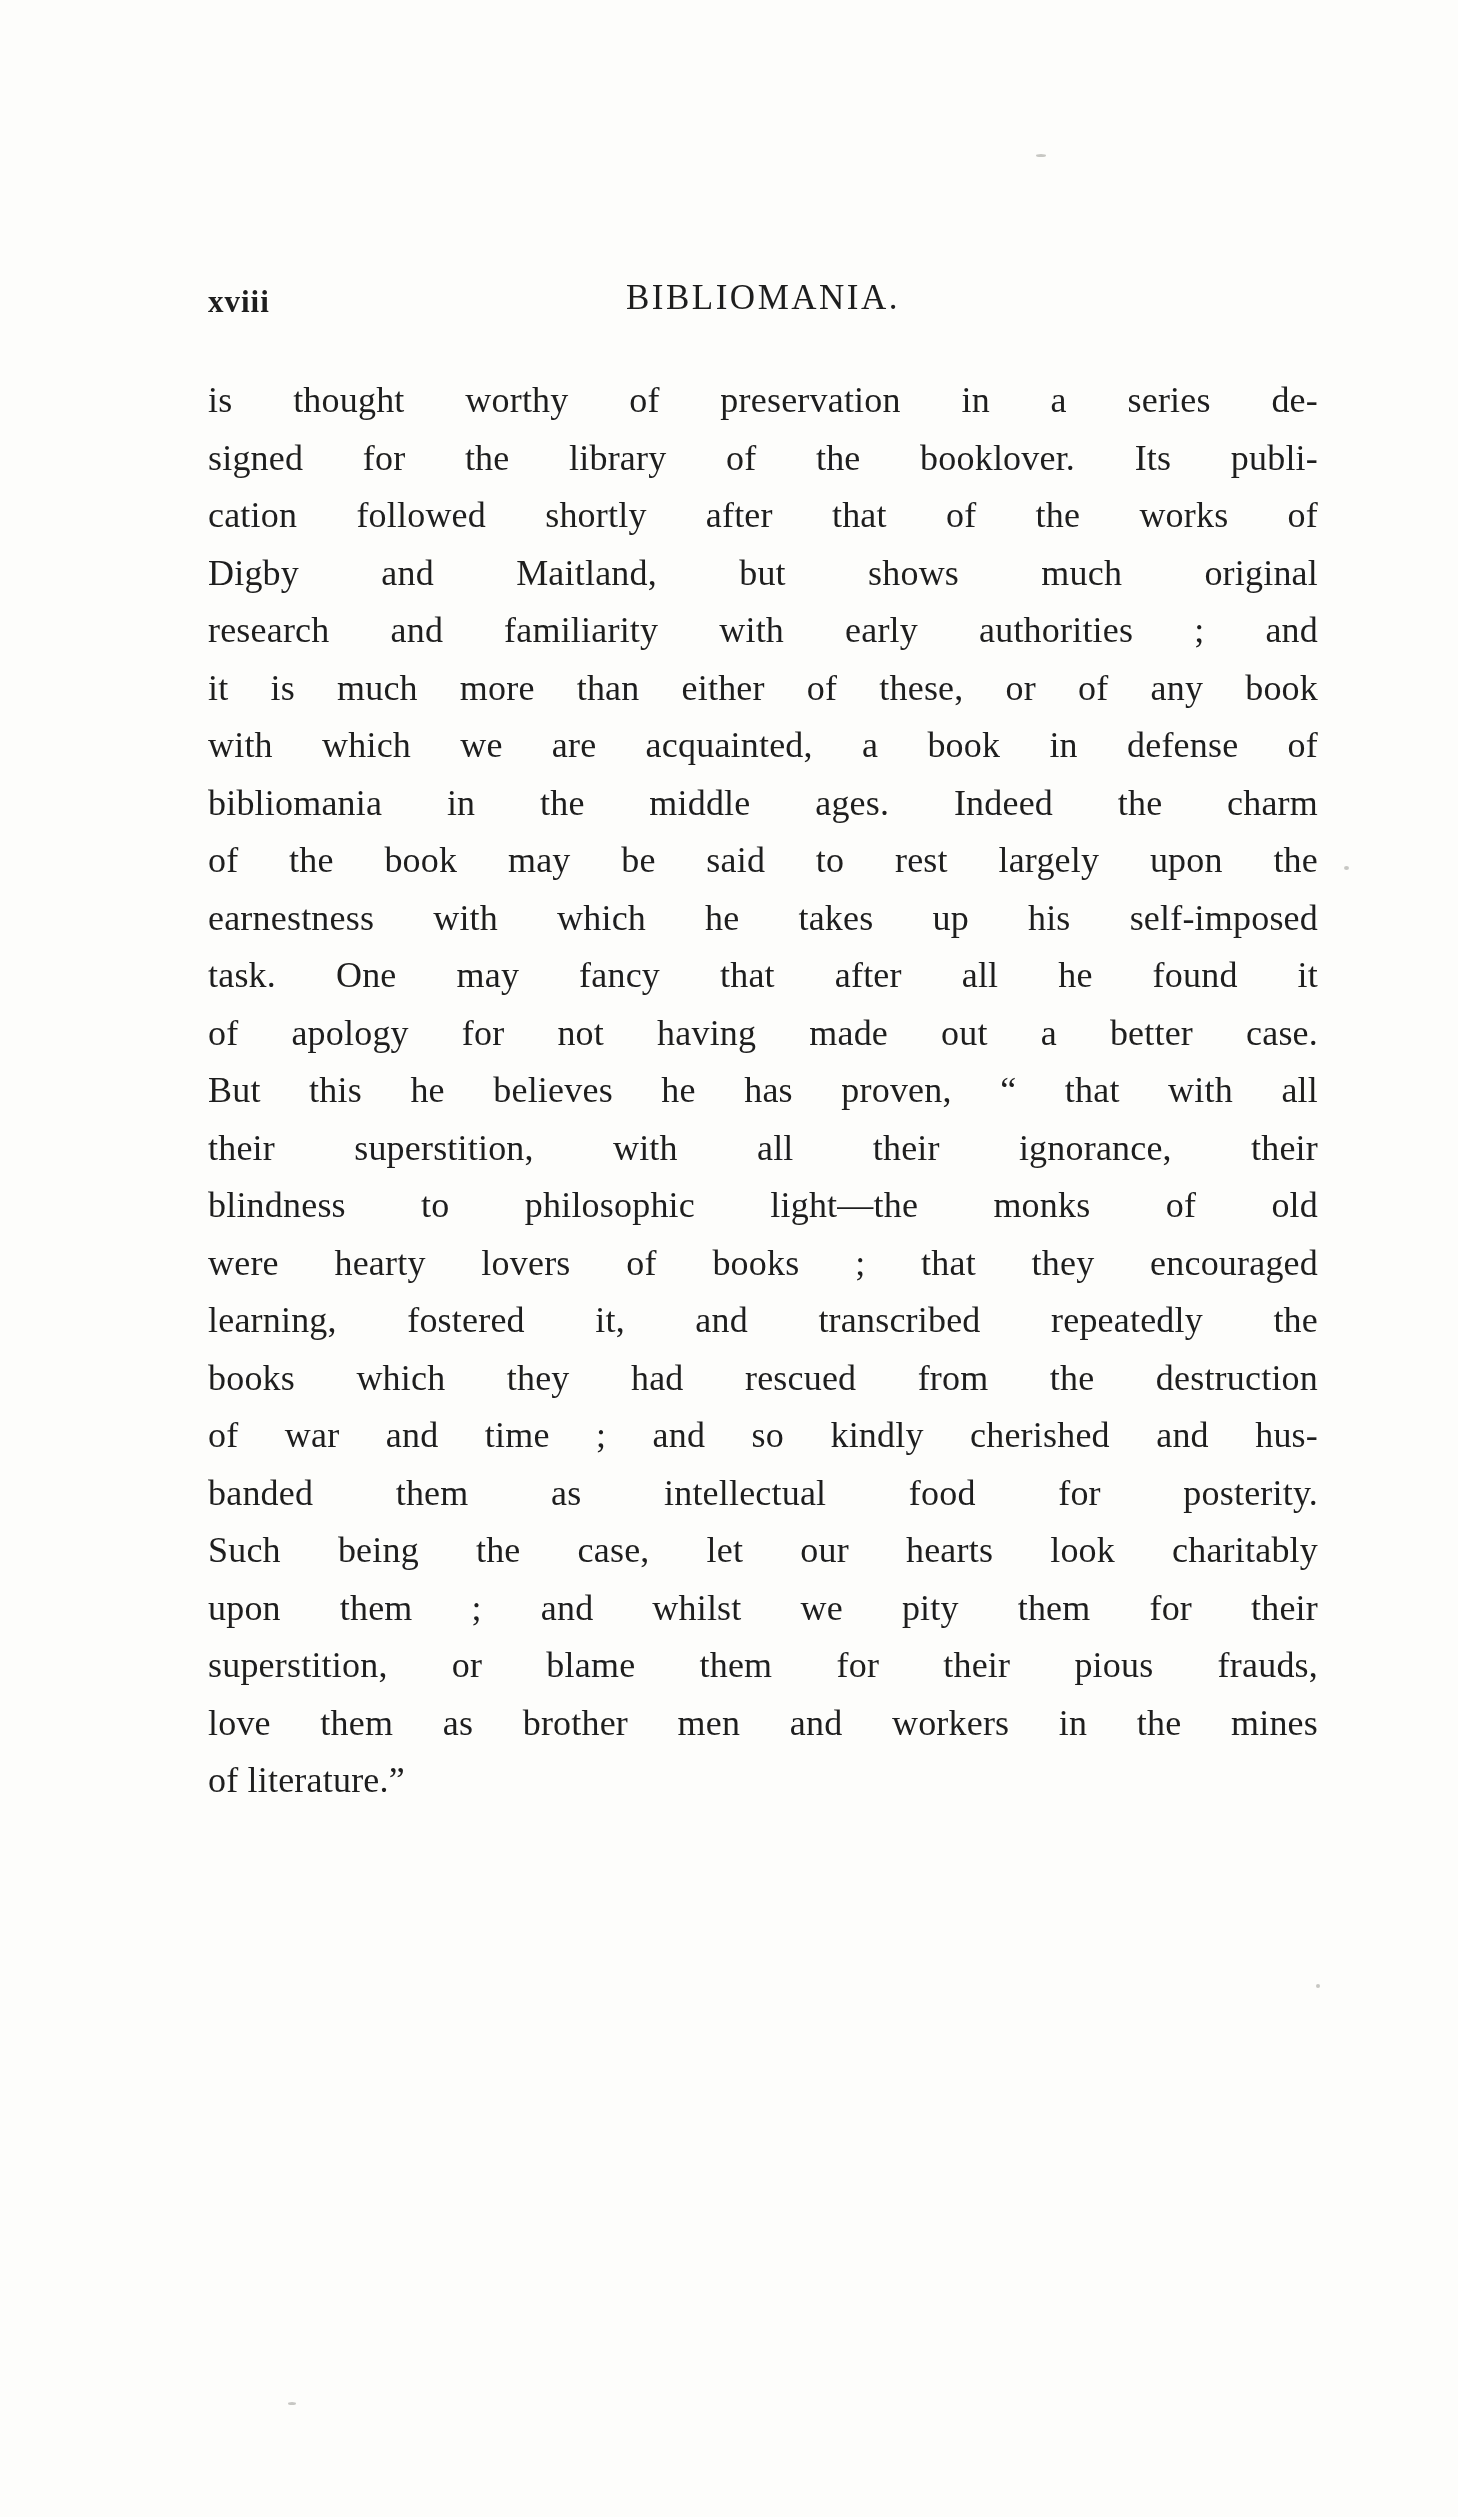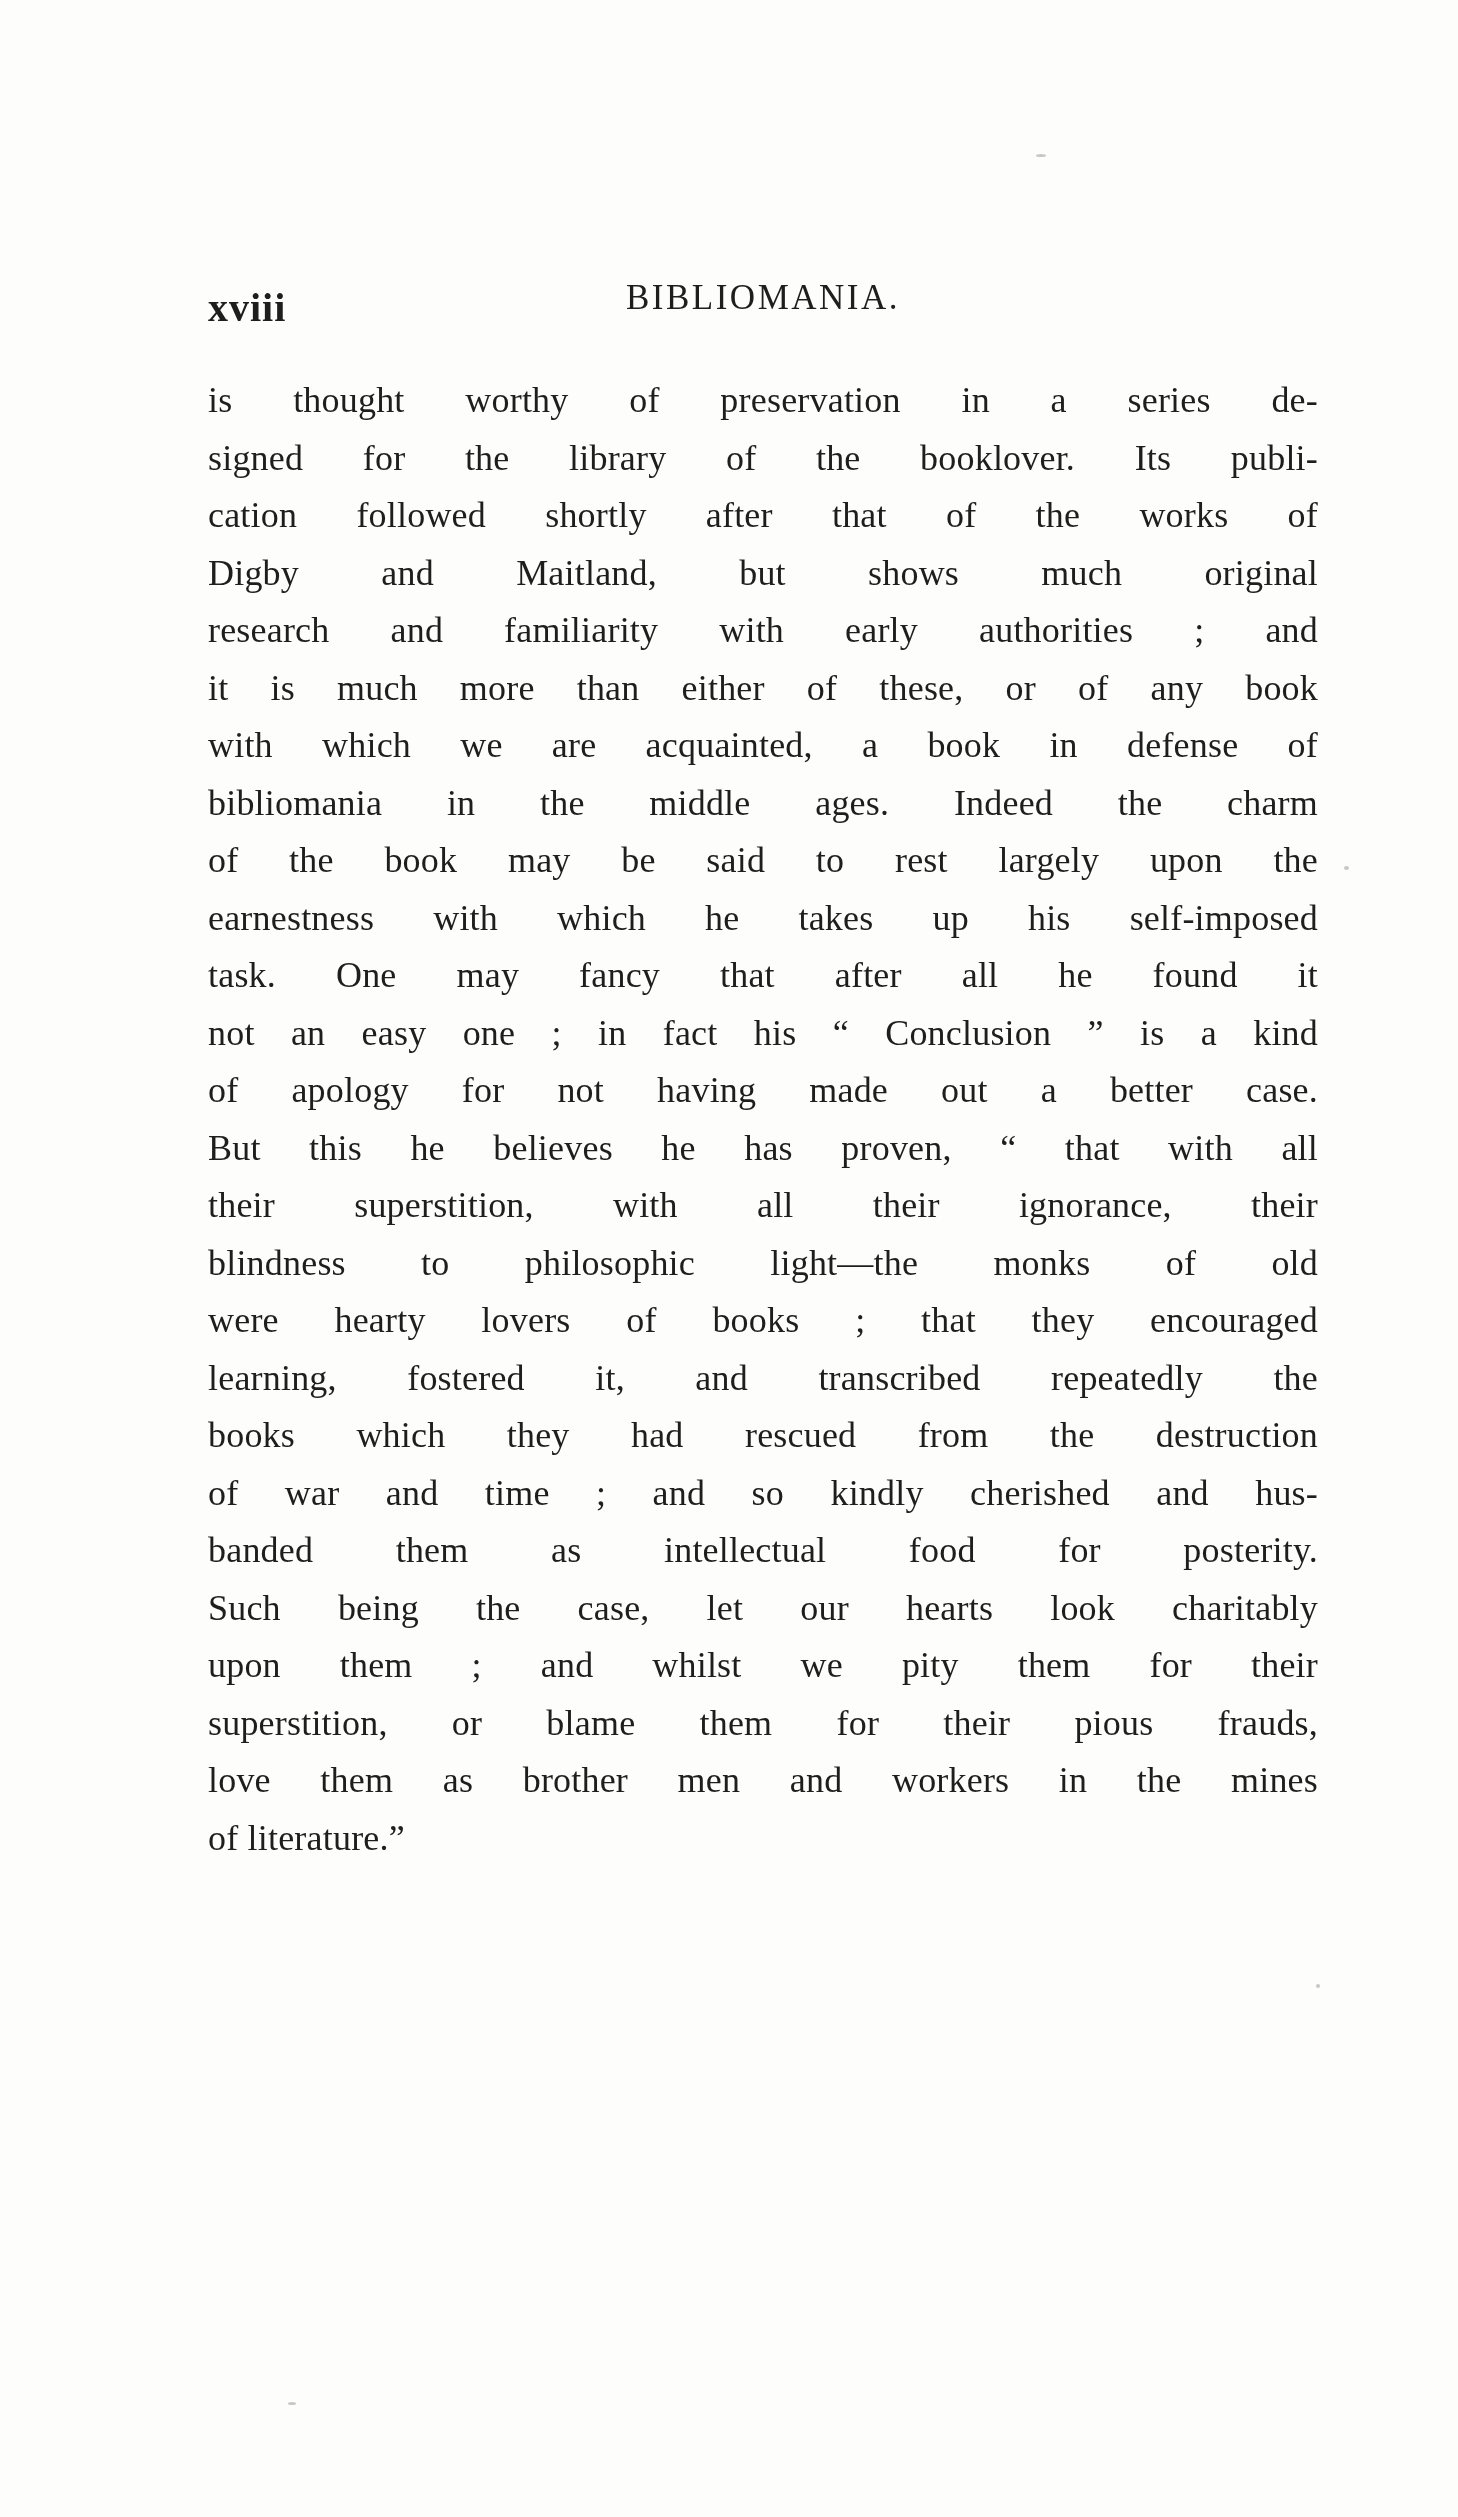--- a/index.html
+++ b/index.html
@@ -20,21 +20,21 @@
     position: absolute;
     left: 208px;
     top: 278px;
     width: 1110px;
     height: 48px;
   }
   .page-number {
     position: absolute;
     left: 0;
     top: 6px;
-    font-size: 40px;
+    font-size: 31px;
     font-weight: bold;
     letter-spacing: 1px;
   }
   .running-title {
     position: absolute;
     left: 0;
     right: 0;
     top: 0;
     text-align: center;
     font-size: 35px;
@@ -95,21 +95,20 @@
         <div class="line">signed for the library of the booklover.  Its publi-</div>
         <div class="line">cation followed shortly after that of the works of</div>
         <div class="line">Digby and Maitland, but shows much original</div>
         <div class="line">research and familiarity with early authorities ; and</div>
         <div class="line">it is much more than either of these, or of any book</div>
         <div class="line">with which we are acquainted, a book in defense of</div>
         <div class="line">bibliomania in the middle ages.  Indeed the charm</div>
         <div class="line">of the book may be said to rest largely upon the</div>
         <div class="line">earnestness with which he takes up his self-imposed</div>
         <div class="line">task.  One may fancy that after all he found it</div>
-        <div class="line">not an easy one ; in fact his “ Conclusion ” is a kind</div>
         <div class="line">of apology for not having made out a better case.</div>
         <div class="line">But this he believes he has proven, “ that with all</div>
         <div class="line">their superstition, with all their ignorance, their</div>
         <div class="line">blindness to philosophic light—the monks of old</div>
         <div class="line">were hearty lovers of books ; that they encouraged</div>
         <div class="line">learning, fostered it, and transcribed repeatedly the</div>
         <div class="line">books which they had rescued from the destruction</div>
         <div class="line">of war and time ; and so kindly cherished and hus-</div>
         <div class="line">banded them as intellectual food for posterity.</div>
         <div class="line">Such being the case, let our hearts look charitably</div>

